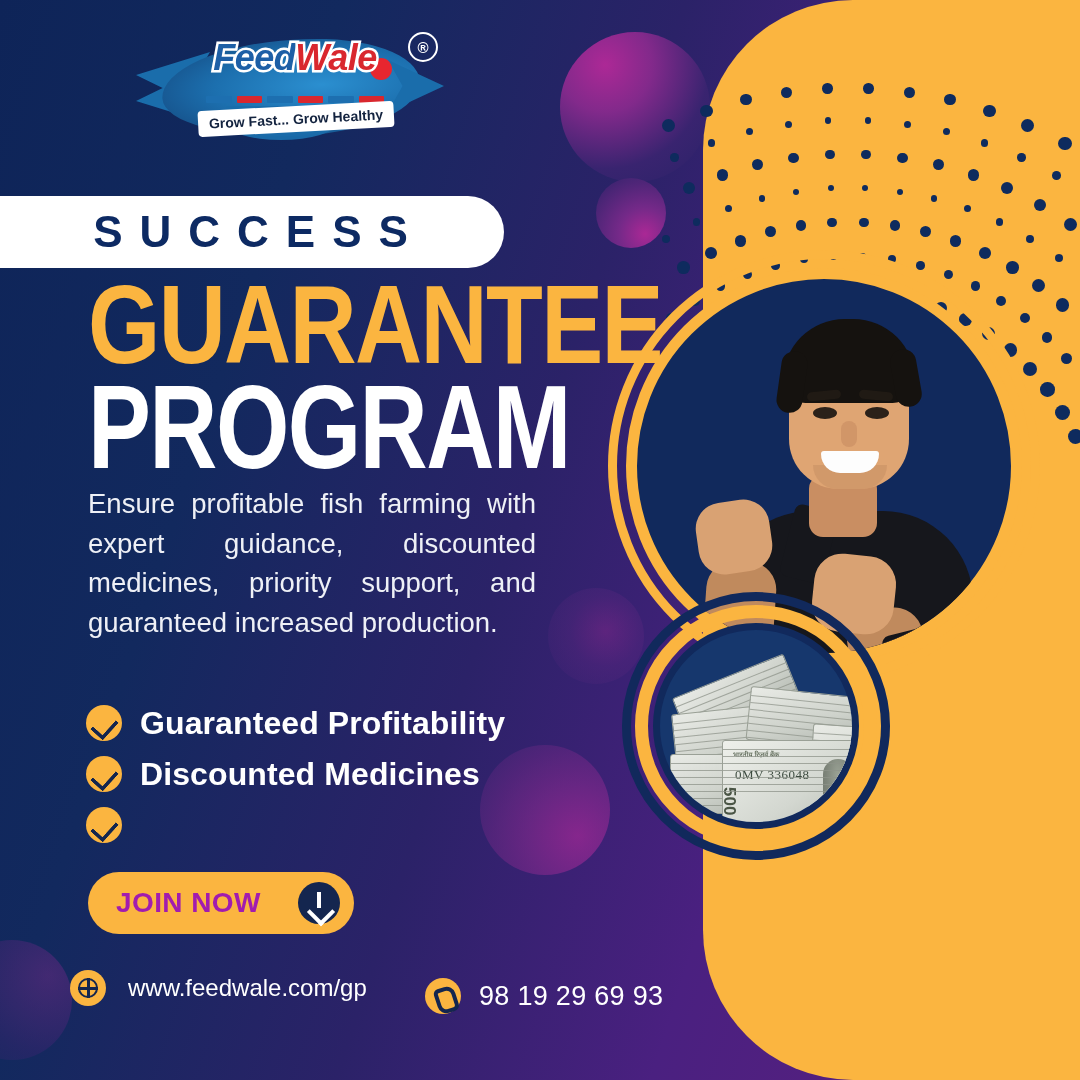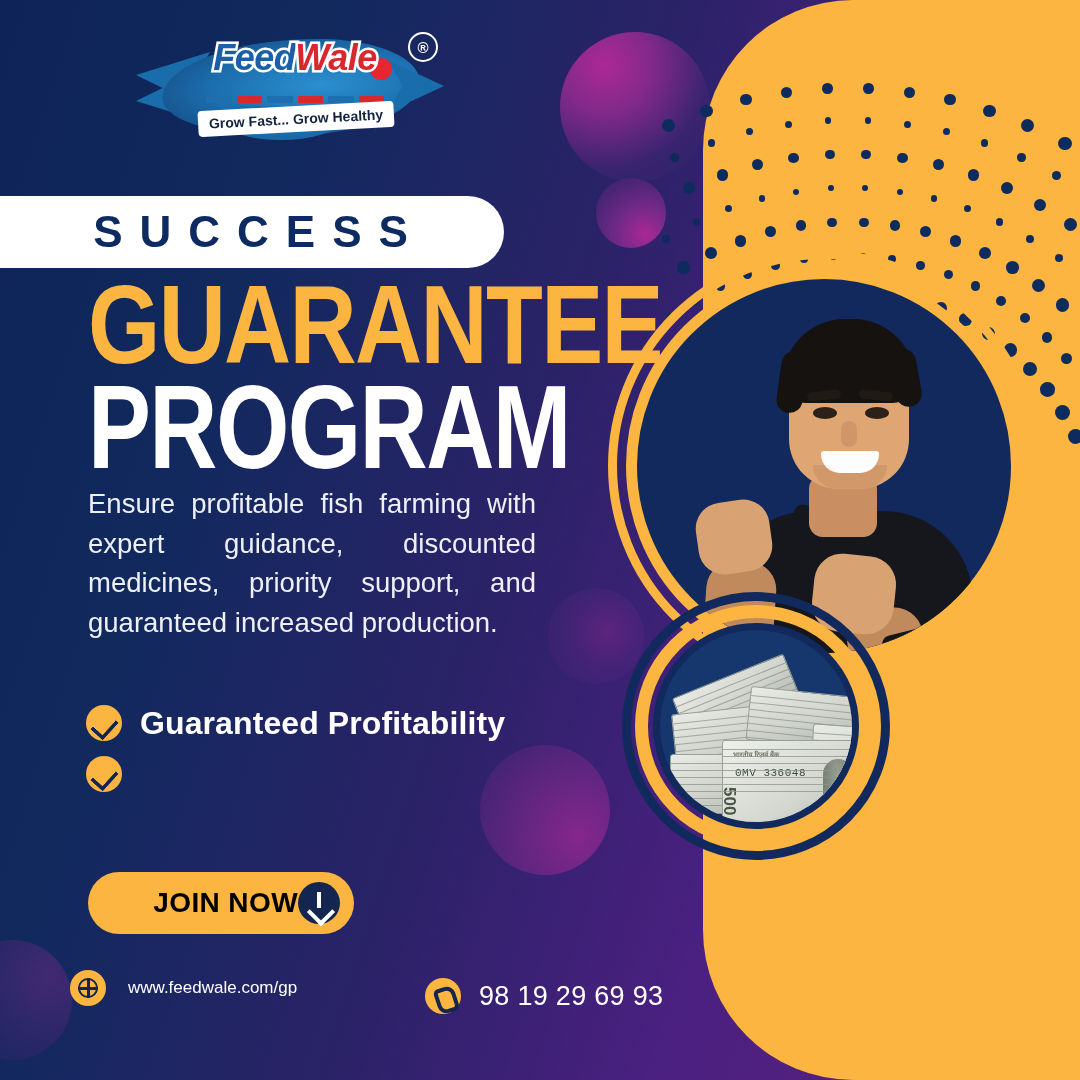--- a/index.html
+++ b/index.html
@@ -66,22 +66,22 @@
   .note{position:absolute;background:linear-gradient(160deg,#e9ebe6 0%,#cfd3cc 52%,#aab0a8 100%);
     border:1px solid #9aa096;}
   .n1{left:18px;top:44px;width:118px;height:54px;transform:rotate(-22deg);border-radius:3px;}
   .n2{left:14px;top:78px;width:120px;height:62px;transform:rotate(-6deg);border-radius:3px;}
   .n3{left:10px;top:124px;width:112px;height:58px;border-radius:3px;}
   .n4{left:88px;top:62px;width:118px;height:52px;transform:rotate(6deg);border-radius:3px;}
   .n5{left:62px;top:110px;width:138px;height:86px;border-radius:3px;
     background:linear-gradient(145deg,#eef0eb 0%,#d3d7d0 60%,#b4bab1 100%);}
   .n6{left:150px;top:96px;width:76px;height:90px;transform:rotate(4deg);border-radius:3px;}
   .n-strip{position:absolute;background:#8d9389;opacity:.75;}
-  .n5 .serial{position:absolute;left:12px;top:26px;font-size:11px;color:#3b4a3e;
-    font-family:Liberation Mono, monospace;letter-spacing:.5px;}
+  .n5 .serial{position:absolute;left:12px;top:26px;font-size:13px;color:#3b4a3e;
+    font-family:Liberation Serif, serif;letter-spacing:.5px;}
   .n5 .bank{position:absolute;left:10px;top:9px;font-size:7px;color:#46533f;}
   .n5 .denom{position:absolute;left:16px;top:46px;font-size:17px;color:#4a5545;font-weight:bold;
     transform:rotate(90deg);transform-origin:left top;}
   .n5 .gandhi{position:absolute;right:8px;top:18px;width:30px;height:54px;border-radius:15px 15px 12px 12px;
     background:radial-gradient(ellipse at 50% 32%,#9ba396 0%,#7e857a 55%,#6d746a 100%);}
 
   
   #logo{position:absolute;left:140px;top:30px;width:290px;height:112px;}
   .fish-body{position:absolute;left:22px;top:10px;width:258px;height:96px;
     background:radial-gradient(ellipse at 62% 48%,#2b8fd0 0%,#1c6fae 48%,#16538c 78%,#123f6e 100%);
@@ -126,35 +126,35 @@
   #bullets{position:absolute;left:86px;top:690px;width:500px;margin-top:8px;}
   .bullet{display:flex;align-items:center;gap:18px;height:50px;margin-bottom:1px;}
   .chk{width:36px;height:36px;border-radius:50%;background:#fbb540;flex:0 0 36px;position:relative;}
   .chk:after{content:"";position:absolute;left:10px;top:9px;width:13px;height:20px;
     border:4px solid #14264f;border-top:0;border-left:0;transform:rotate(42deg);border-radius:1px;}
   .bullet b{color:#fff;font-size:32px;font-weight:bold;letter-spacing:.1px;}
 
   #cta{position:absolute;left:88px;top:872px;width:266px;height:62px;background:#fbb540;
     border-radius:34px;display:flex;align-items:center;padding:0 14px 0 28px;box-sizing:border-box;
     cursor:pointer;}
-  #cta .cta-label{color:#000000;font-size:28px;font-weight:bold;letter-spacing:.4px;flex:1;text-align:right;}
+  #cta .cta-label{color:#a21caf;font-size:28px;font-weight:bold;letter-spacing:.4px;flex:1;}
   #cta .cta-arrow{width:42px;height:42px;border-radius:50%;background:#14264f;position:relative;flex:0 0 42px;}
   #cta .cta-arrow:before{content:"";position:absolute;left:19px;top:10px;width:4px;height:16px;background:#fff;}
   #cta .cta-arrow:after{content:"";position:absolute;left:13px;top:20px;width:16px;height:16px;
     border:4px solid #fff;border-top:0;border-left:0;transform:rotate(45deg);}
 
   #footer{position:absolute;left:70px;top:970px;display:flex;align-items:center;gap:22px;}
   .f-icon{width:36px;height:36px;border-radius:50%;background:#fbb540;position:relative;flex:0 0 36px;}
   .globe-i:before{content:"";position:absolute;inset:8px;border-radius:50%;border:2.5px solid #14264f;}
   .globe-i:after{content:"";position:absolute;left:17px;top:8px;width:2.5px;height:20px;background:#14264f;}
   .globe-bar{position:absolute;left:8px;top:17px;width:20px;height:2.5px;background:#14264f;}
   .phone-i:before{content:"";position:absolute;left:11px;top:9px;width:13px;height:18px;
     border:4px solid #14264f;border-radius:5px 9px 6px 9px;transform:rotate(-18deg);}
   .urls{display:flex;flex-direction:column;gap:6px;}
-  .urls span{color:#fff;font-size:17px;}
+  .urls span{color:#fff;font-size:24px;}
   #phone-block{position:absolute;left:425px;top:978px;display:flex;align-items:center;gap:18px;}
   #phone-block .num{color:#fff;font-size:27px;letter-spacing:.3px;}
 </style>
 </head>
 <body>
 
 <div id="poster">
 
   <div class="blob blob-a"></div>
   <div class="blob blob-b"></div>
@@ -379,20 +379,24 @@
 
   <div id="body-copy">Ensure profitable fish farming with expert guidance, discounted medicines, priority support, and guaranteed increased production.</div>
 
   <div id="bullets">
     <div class="bullet">
       <span class="chk"></span>
       <b>Guaranteed Profitability</b>
     </div>
     <div class="bullet">
       <span class="chk"></span>
+      <b>Discounted Medicines</b>
+    </div>
+    <div class="bullet">
+      <span class="chk"></span>
     </div>
   </div>
 
   <div id="cta">
     <span class="cta-label">JOIN NOW</span>
     <span class="cta-arrow"></span>
   </div>
 
   <div id="footer">
     <span class="f-icon globe-i">

